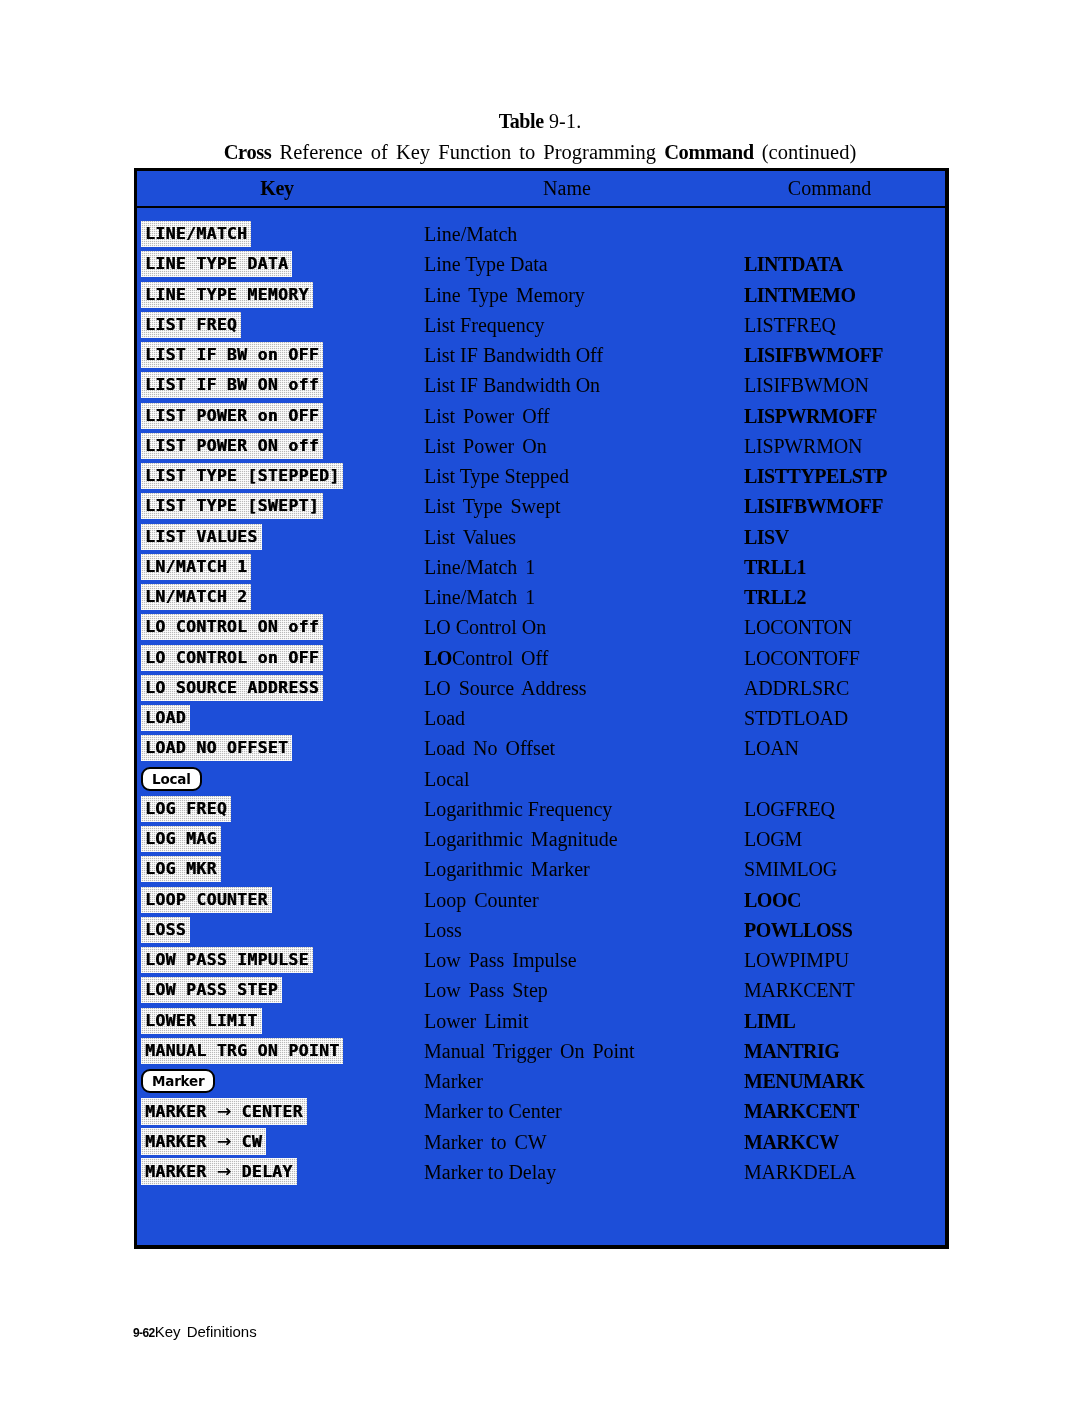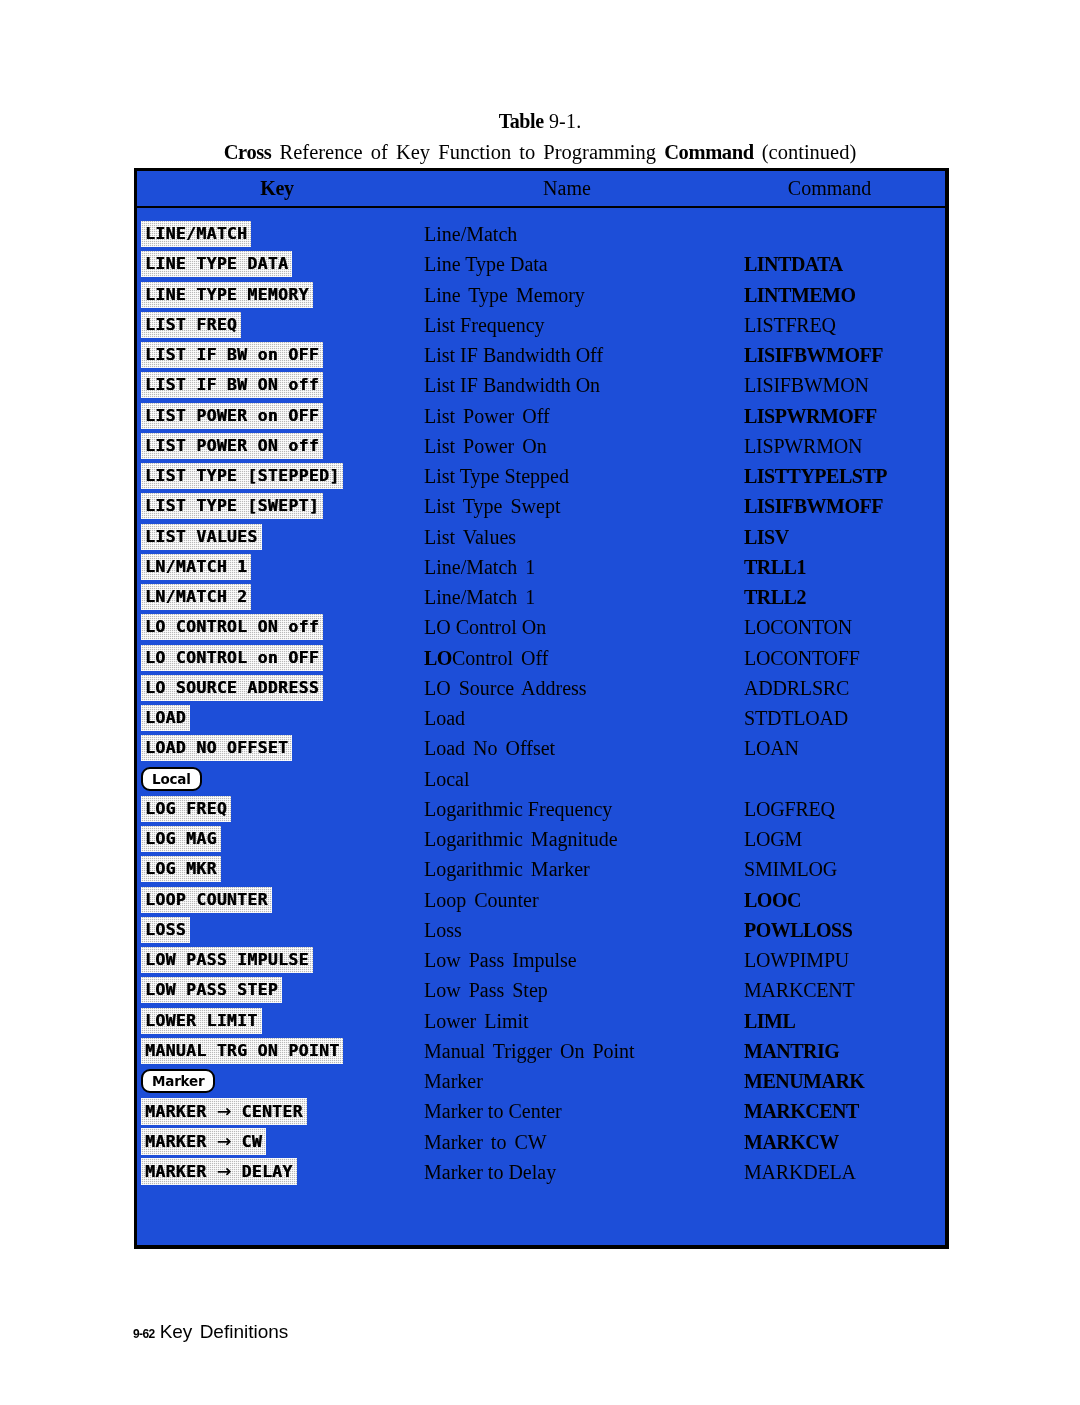--- a/index.html
+++ b/index.html
@@ -187,23 +187,22 @@
     font-size: 15px;
     line-height: 20px;
     white-space: nowrap;
   }
   .footer .pg {
     font-weight: bold;
     font-size: 12px;
     letter-spacing: -0.6px;
   }
   .footer .lbl {
-    font-size: 19px;
+    font-size: 15px;
     word-spacing: 2px;
-    margin-left: 5px;
   }
 </style>
 </head>
 <body>
 
 <div class="page">
 
   <div class="title-block">
     <div class="title-line1"><span class="b-heavy">Table</span><span> 9-1.</span></div>
     <div class="title-line2"><span class="b-heavy">Cross</span><span> Reference of Key Function to Programming </span><span class="b-heavy">Command</span><span> (continued)</span></div>

